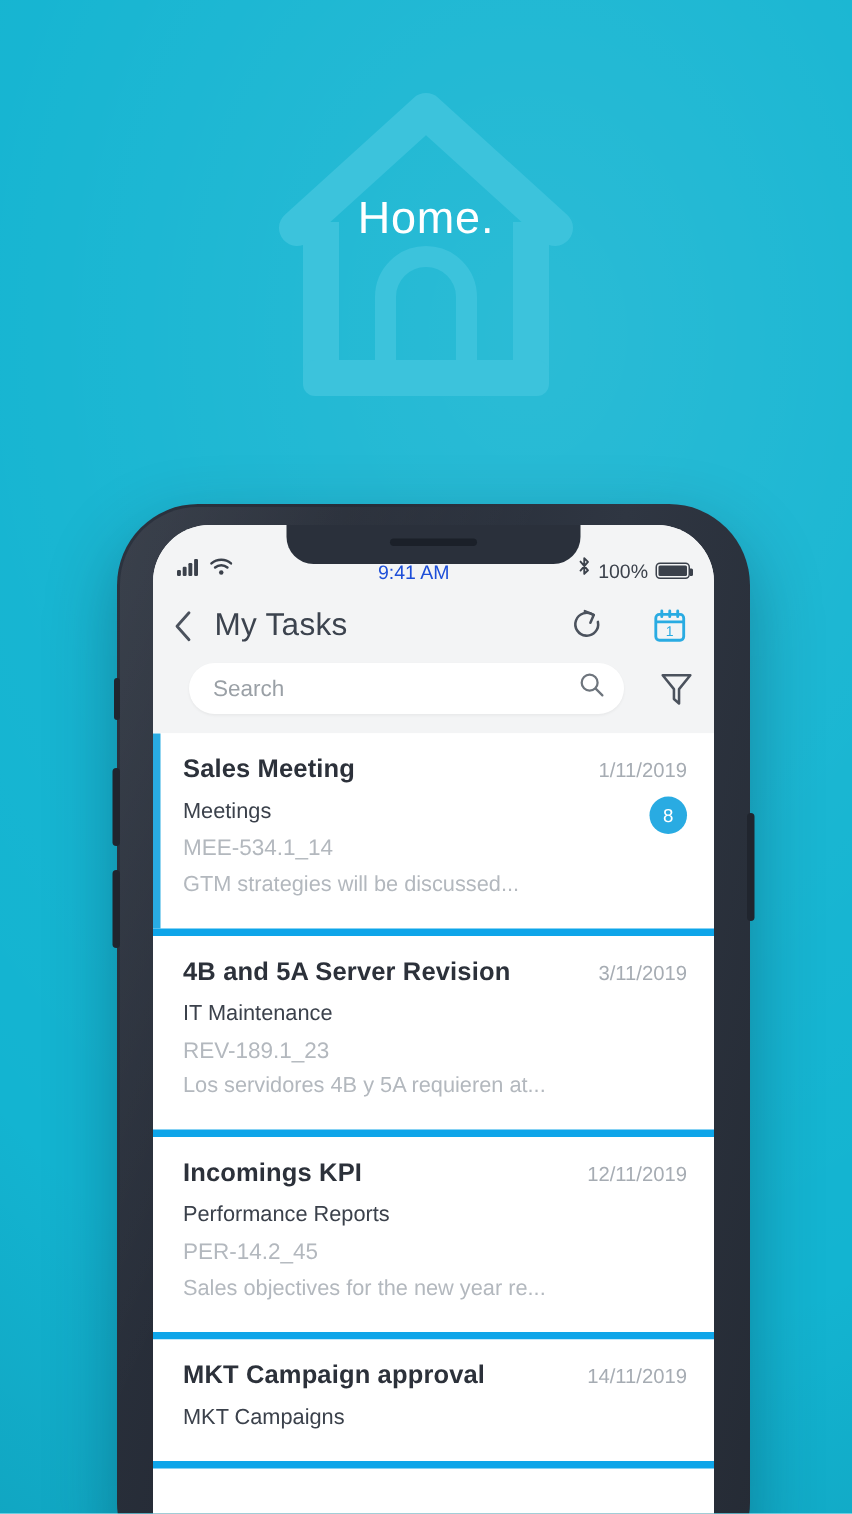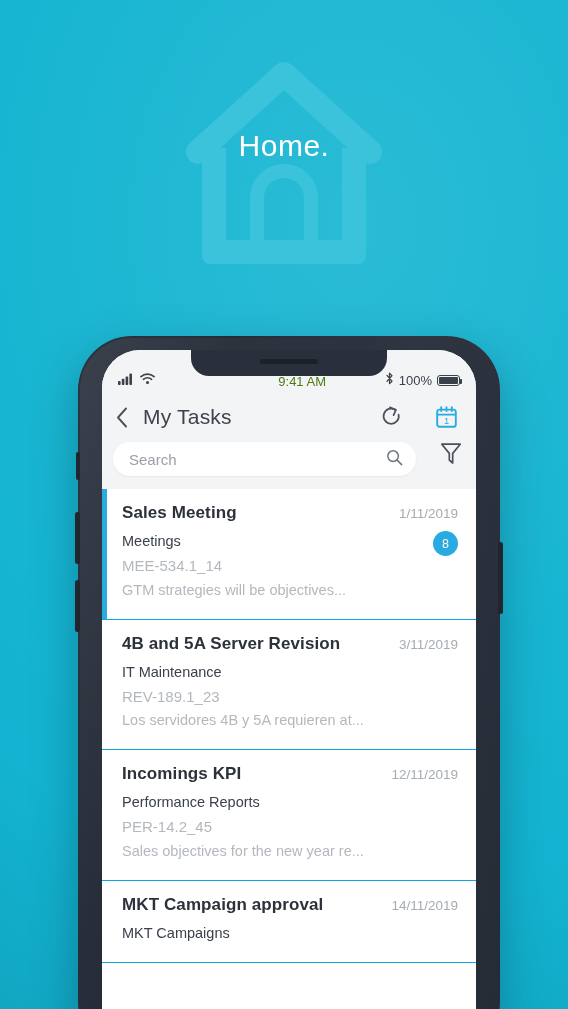--- a/index.html
+++ b/index.html
@@ -138,24 +138,24 @@
   }
   .sb-left, .sb-right {
     display: flex;
     align-items: center;
     gap: 5px;
     flex: 1;
   }
   .sb-right { justify-content: flex-end; }
   .sb-time {
     font-size: 13px;
-    color: #4d7c0f;
+    color: #1d4ed8;
     font-weight: 400;
     width: 74px;
-    text-align: right;
+    text-align: left;
   }
   .sb-batt-text { font-size: 13px; color: #3b414b; }
 
   .batt {
     width: 23px; height: 11px;
     border: 1.4px solid #3b414b;
     border-radius: 3px;
     position: relative;
     padding: 1px;
   }
@@ -191,23 +191,23 @@
     letter-spacing: 0.2px;
     flex: 1;
     margin-left: 3px;
   }
   .nav-icon { padding: 2px 4px; display: flex; }
   .nav-icon.cal { margin-left: 16px; }
 
   
   .searchrow {
     background: #f3f4f5;
-    padding: 2px 14px 13px 11px;
-    display: flex;
-    align-items: flex-start;
+    padding: 2px 14px 13px 24px;
+    display: flex;
+    align-items: flex-end;
     gap: 24px;
   }
   .searchbox {
     flex: 1;
     height: 34px;
     background: #ffffff;
     border-radius: 17px;
     display: flex;
     align-items: center;
     padding: 0 13px 0 16px;
@@ -226,21 +226,21 @@
 
   
   .tasklist {
     background: #ffffff;
     height: 616px;
   }
   .task {
     position: relative;
     background: #ffffff;
     padding: 14px 18px 16px 20px;
-    border-bottom: 1px solid #0ea5e9;
+    border-bottom: 5px solid #0ea5e9;
   }
   .task .accent {
     position: absolute;
     left: 0; top: 0; bottom: 0;
     width: 5px;
     background: #29abe2;
   }
   .task-row1 {
     display: flex;
     align-items: baseline;
@@ -401,21 +401,21 @@
       <div class="tasklist" id="tasklist">
           <div class="task">
             <span class="accent"></span>
             <div class="task-row1">
               <span class="task-title">Sales Meeting</span>
               <span class="task-date">1/11/2019</span>
             </div>
             <div class="task-body">
               <div class="task-cat">Meetings</div>
               <div class="task-code">MEE-534.1_14</div>
-              <div class="task-desc">GTM strategies will be objectives...</div>
+              <div class="task-desc">GTM strategies will be discussed...</div>
               <span class="badge">8</span>
             </div>
           </div>
           <div class="task">
             <div class="task-row1">
               <span class="task-title">4B and 5A Server Revision</span>
               <span class="task-date">3/11/2019</span>
             </div>
             <div class="task-body">
               <div class="task-cat">IT Maintenance</div>

